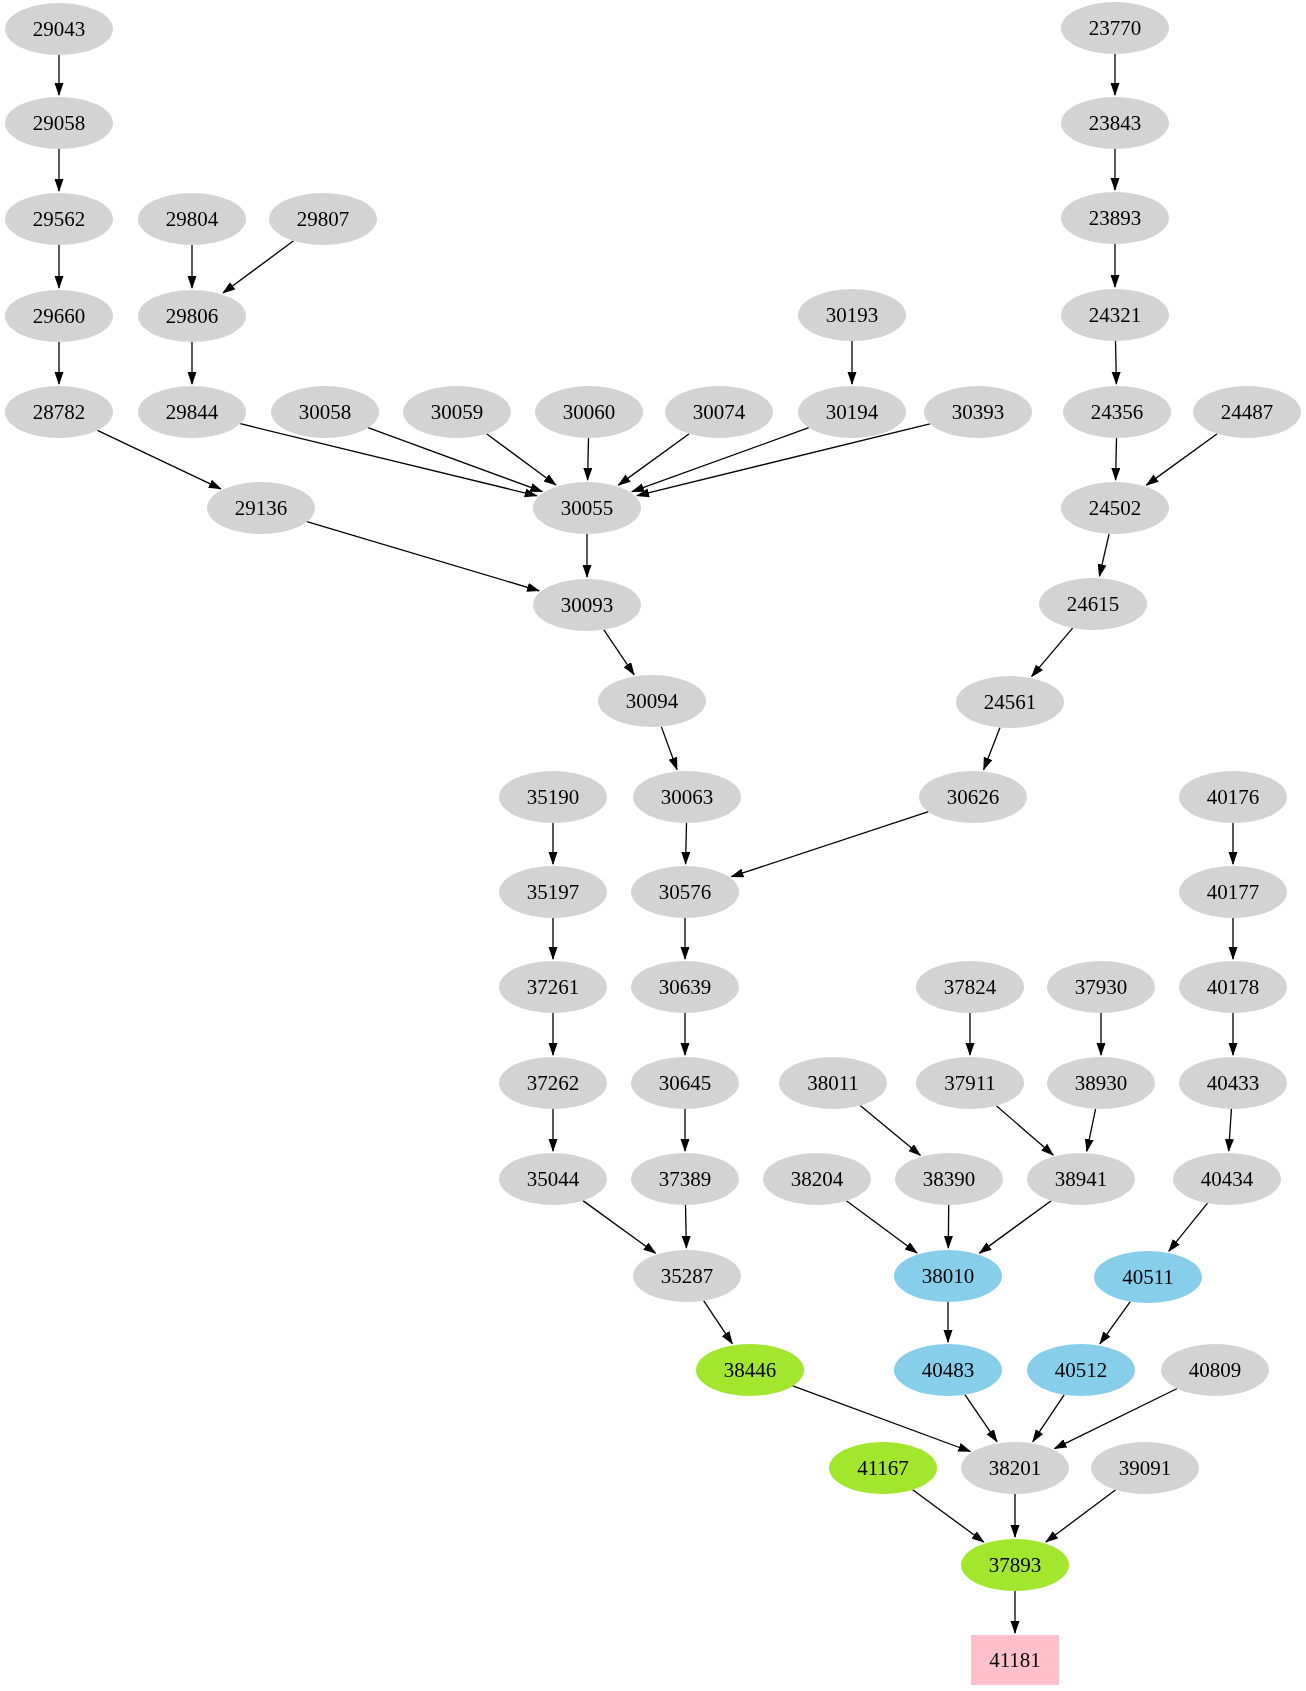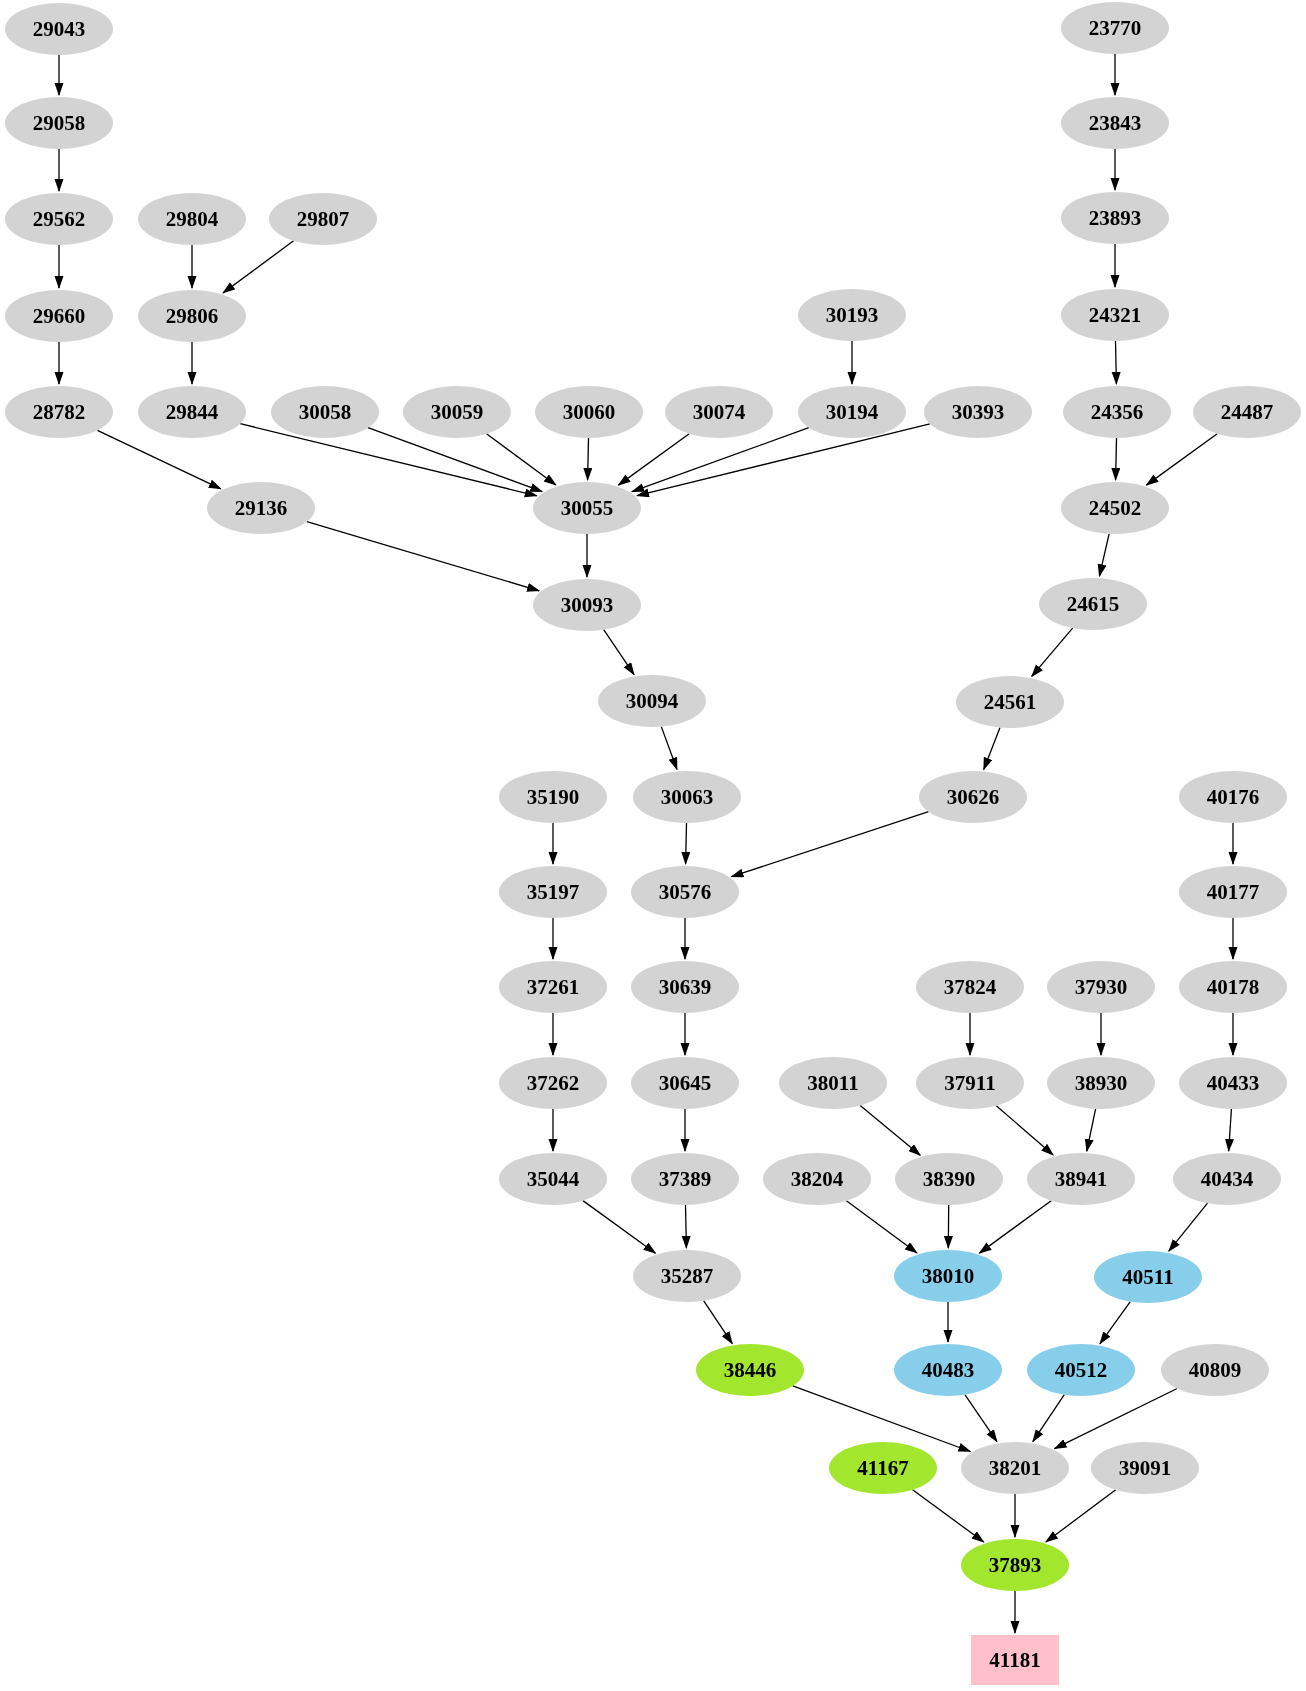--- a/index.html
+++ b/index.html
@@ -6,21 +6,20 @@
     margin: 0;
     padding: 0;
     background: #ffffff;
     font-family: "Liberation Serif", "DejaVu Serif", serif;
   }
   #canvas-wrap {
     width: 1068px;
     height: 1691px;
     position: relative;
     background: #ffffff;
-    font-weight: bold;
   }
   svg { display: block; }
   .node-label {
     font-family: "Liberation Serif", "DejaVu Serif", serif;
     font-size: 21px;
     fill: #000000;
     text-anchor: middle;
   }
   .edge-line {
     stroke: #000000;

